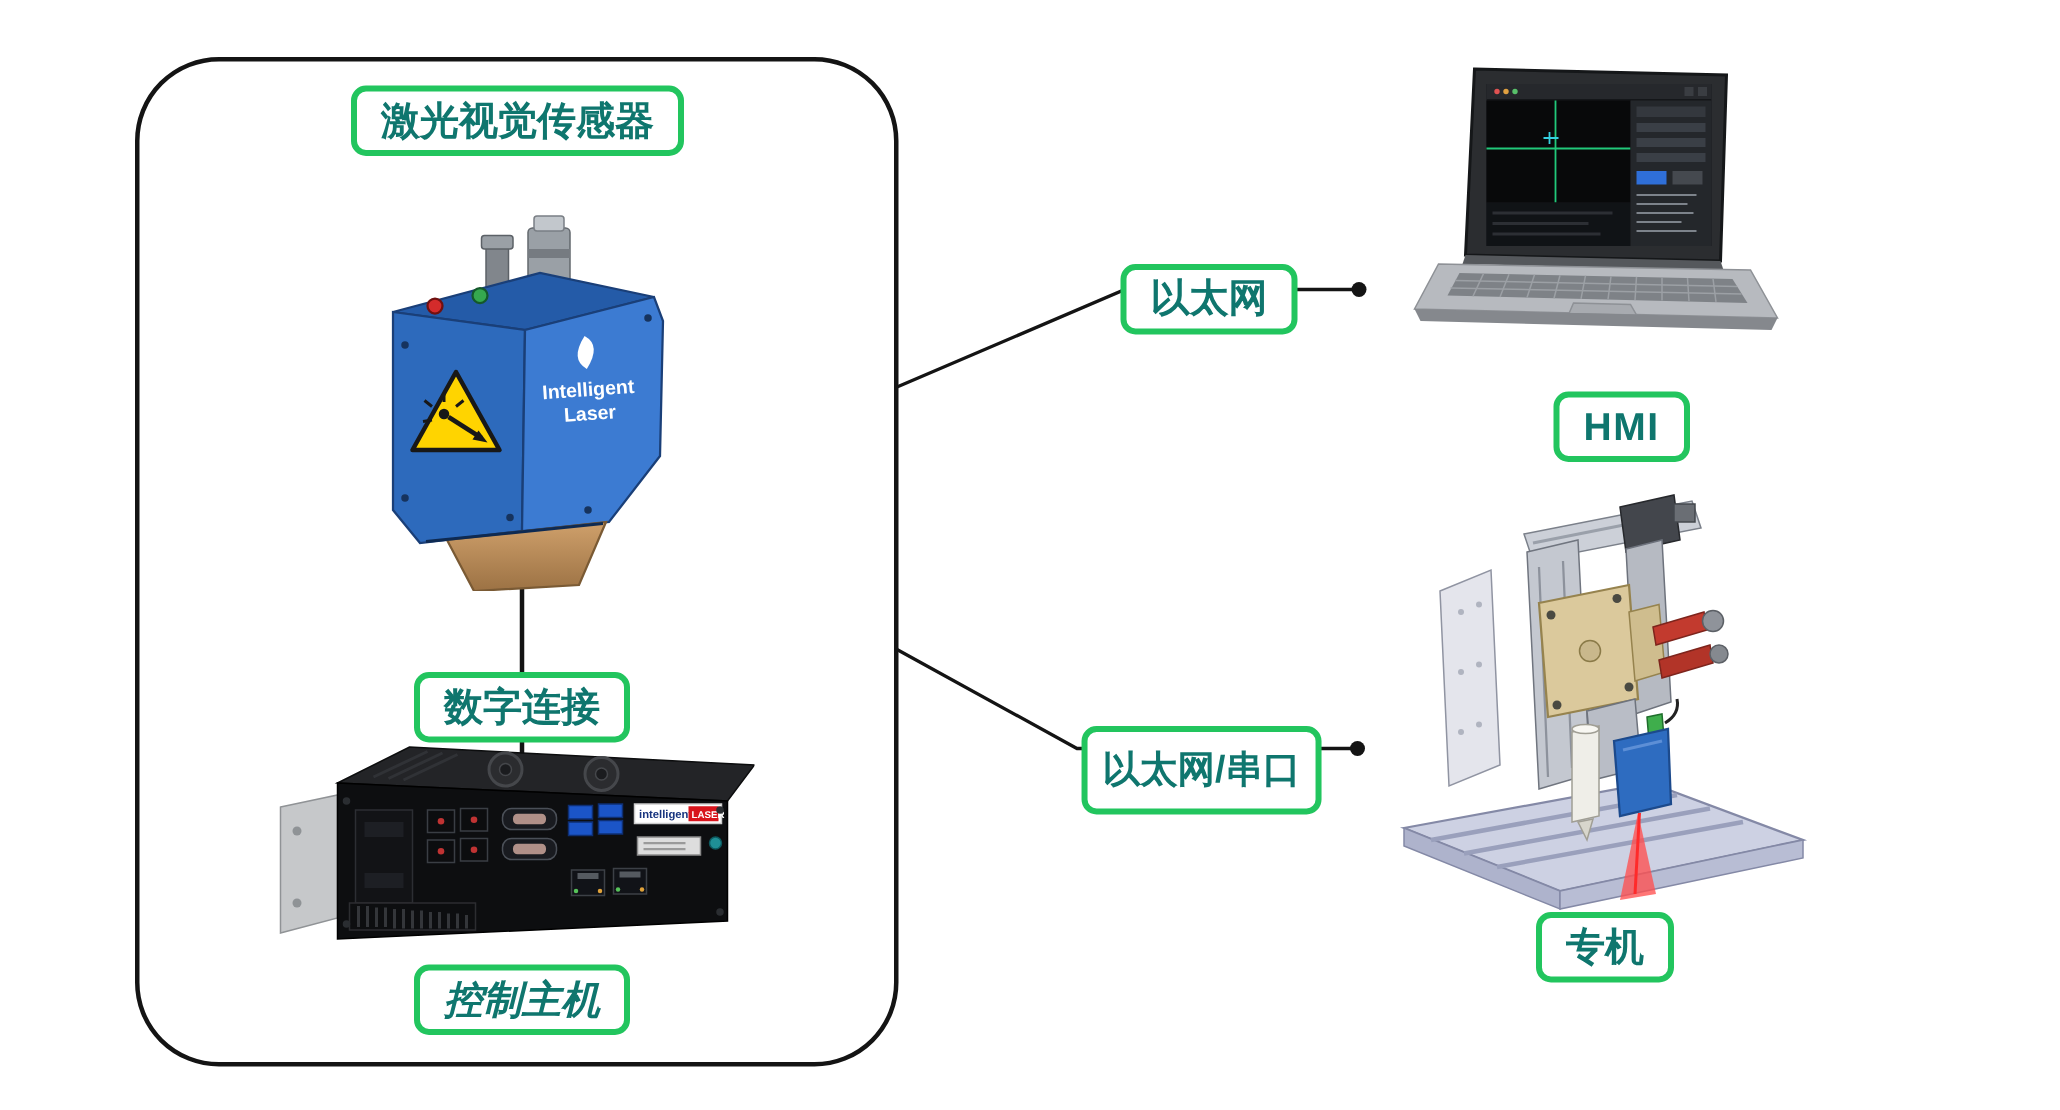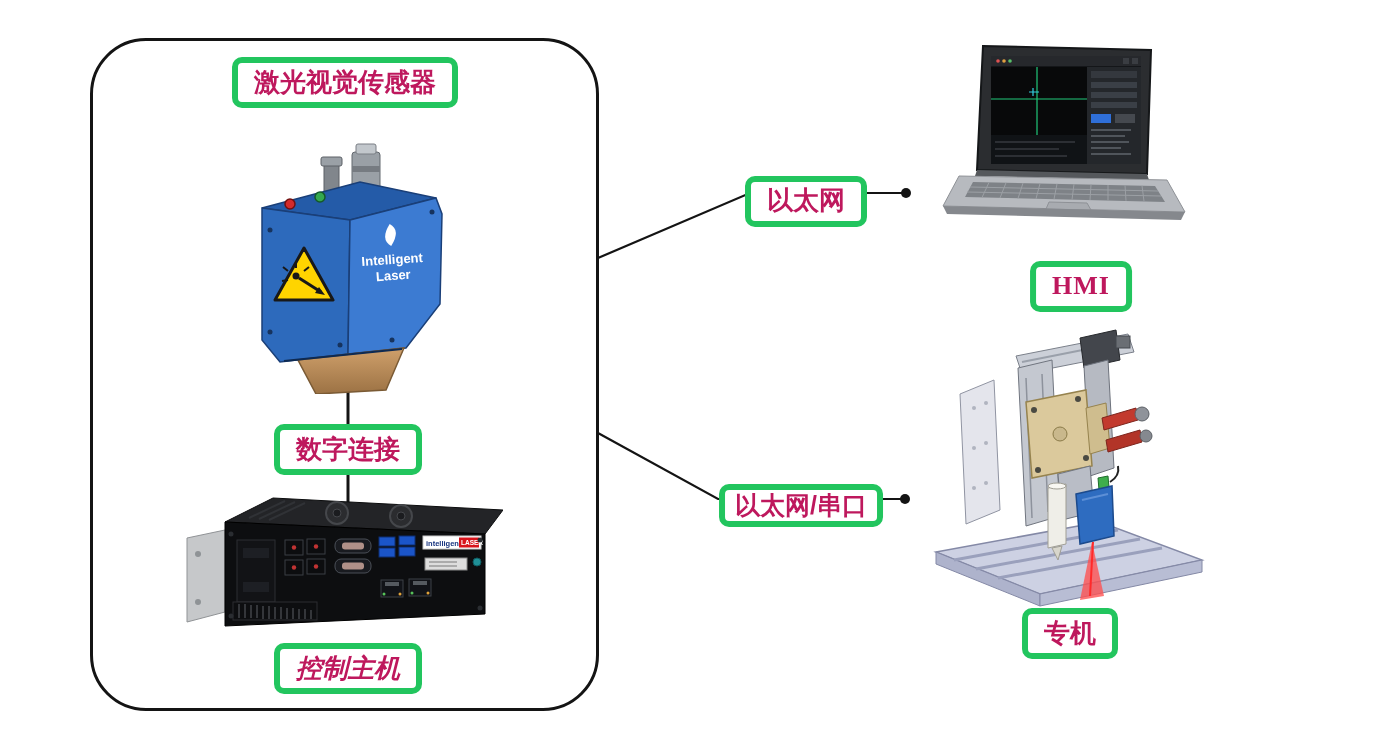--- a/index.html
+++ b/index.html
@@ -4,25 +4,25 @@
 <style>
   * { margin:0; padding:0; box-sizing:border-box; }
   html,body { width:1373px; height:740px; background:#ffffff;
     font-family:"Liberation Sans","DejaVu Sans",sans-serif; }
   .canvas { position:relative; width:1373px; height:740px; background:#fff; overflow:hidden; }
   .wires { position:absolute; left:0; top:0; z-index:1; }
   .group-box { position:absolute; left:90px; top:38px; width:509px; height:673px;
     border:3px solid #141414; border-radius:56px; background:transparent; z-index:2; }
   .device { position:absolute; z-index:3; }
   .pill { position:absolute; z-index:4; transform:translateX(-50%);
-    background:#ffffff; border:6px solid #22c55e; border-radius:10px;
-    color:#be185d; font-size:26px; font-weight:700; line-height:1.25;
+    background:#ffffff; border:4px solid #22c55e; border-radius:10px;
+    color:#0f766e; font-size:26px; font-weight:700; line-height:1.25;
     padding:3px 16px; white-space:nowrap; }
-  .pill.small-pad { padding:0 10px; font-size:25px; }
-  .pill.latin { letter-spacing:1px;font-family:Liberation Serif, serif; }
+  .pill.small-pad { padding:10px 10px; font-size:25px; }
+  .pill.latin { letter-spacing:1px; }
 </style>
 </head>
 <body>
 
 <div class="canvas">
 
   <svg class="wires" width="1373" height="740" viewBox="0 0 1373 740">
     <g>
       <path d="M348,386 V505" fill="none" stroke="#141414" stroke-width="3"></path>
     </g>
@@ -250,21 +250,21 @@
       <path d="M152,202 L178,196" stroke="#5d8fd6" stroke-width="2"></path>
     </g>
     <g>
       <polygon points="162,244 150,302 174,298" fill="#ff5050" opacity="0.78"></polygon>
       <path d="M163,244 L160,298" stroke="#ff2a2a" stroke-width="2"></path>
     </g>
   </svg>
 
   <div class="pill" style="left:345px; top:57px;">激光视觉传感器</div>
 
-  <div class="pill" style="left:348px; top:424px;">数字连接</div>
+  <div class="pill" style="left:348px; top:448px;">数字连接</div>
 
   <div class="pill" style="left:348px; top:643px;font-style:italic;">控制主机</div>
 
   <div class="pill" style="left:806px; top:176px;font-family:Liberation Serif, serif;">以太网</div>
 
   <div class="pill latin" style="left:1081px; top:261px;">HMI</div>
 
   <div class="pill small-pad" style="left:801px; top:484px;">以太网/串口</div>
 
   <div class="pill" style="left:1070px; top:608px;">专机</div>

